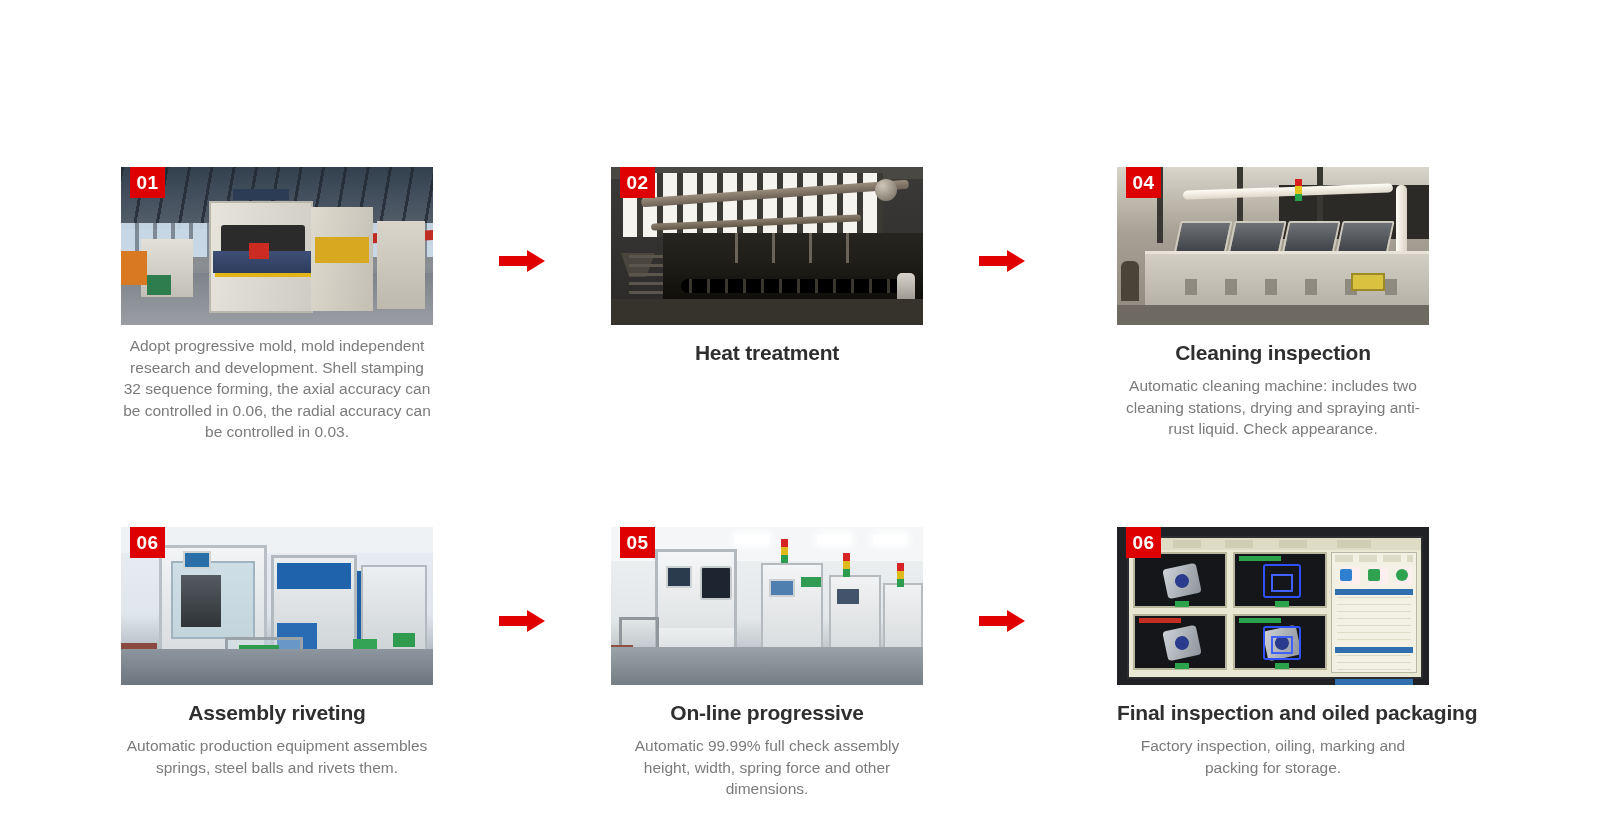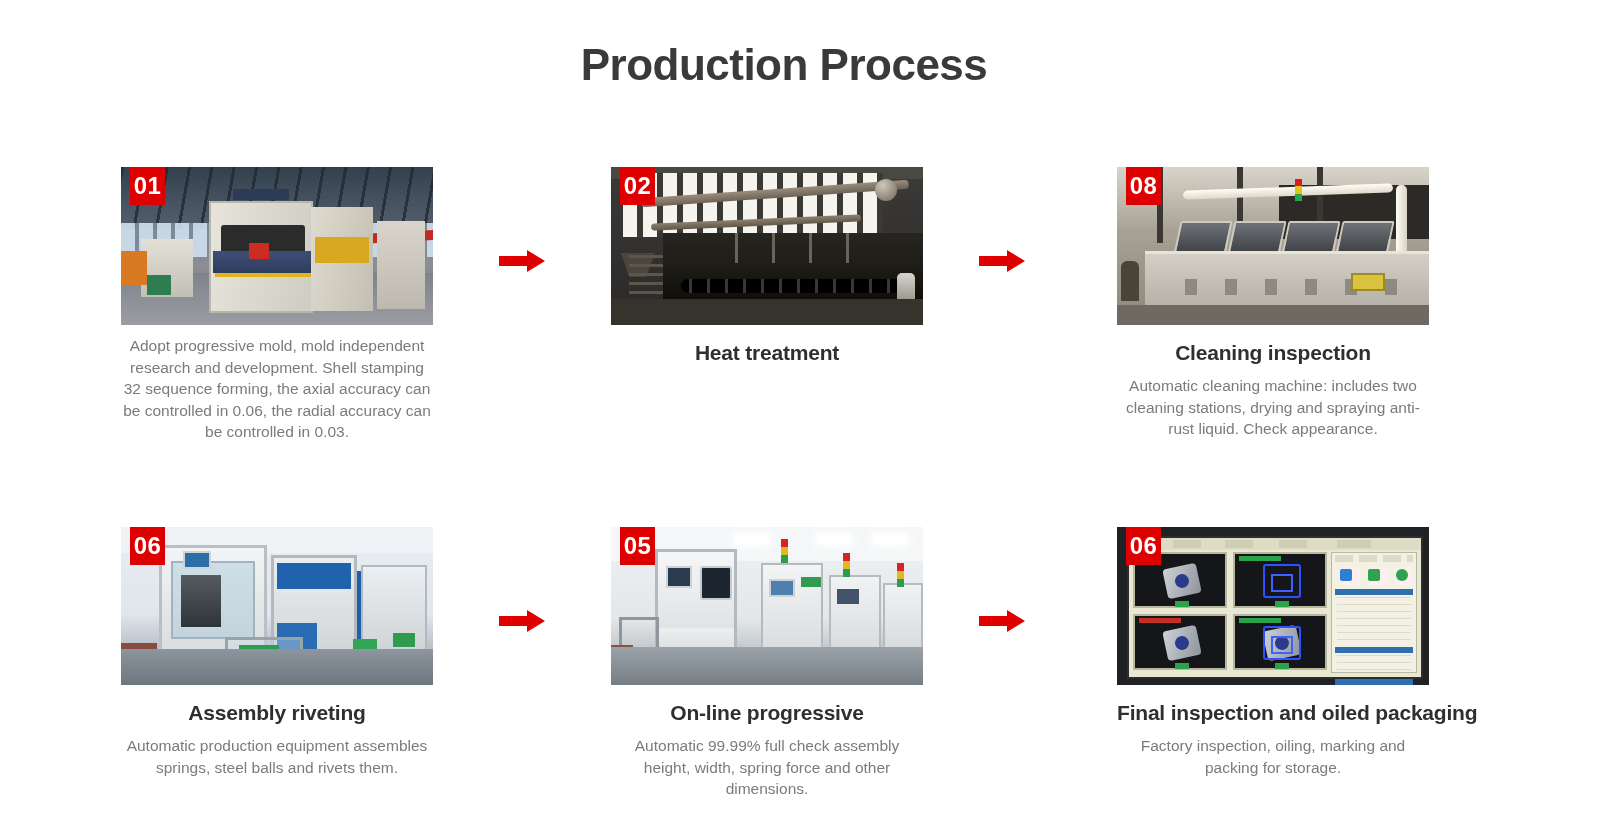--- a/index.html
+++ b/index.html
@@ -28,23 +28,23 @@
   .card.c1 { left: 121px; }
   .card.c2 { left: 611px; }
   .card.c3 { left: 1117px; }
 
   .photo {
     position: relative; width: 312px; height: 158px;
     overflow: hidden; background: #555;
   }
   .photo .badge {
     position: absolute; top: 0; left: 9px;
-    width: 35px; height: 38px;
+    width: 35px; height: 31px;
     background: #de0000; color: #fff;
-    font-size: 24px; font-weight: bold;
+    font-size: 19px; font-weight: bold;
     display: flex; align-items: center; justify-content: center;
     letter-spacing: 0.5px; z-index: 20;
   }
 
   .card-title {
     margin-top: 16px; text-align: center;
     font-size: 21px; font-weight: bold; color: #2f2f2f;
     letter-spacing: -0.2px; white-space: nowrap;
   }
   .card.wide .card-title { font-size: 21px; }
@@ -208,21 +208,20 @@
   .p6 .rows{position:absolute;left:5px;right:5px;top:44px;height:46px;
     background:repeating-linear-gradient(180deg,#dcdbc8 0 1px,transparent 1px 7px);}
   .p6 .rows2{position:absolute;left:5px;right:5px;top:102px;height:20px;
     background:repeating-linear-gradient(180deg,#dcdbc8 0 1px,transparent 1px 7px);}
 </style>
 </head>
 <body>
 
 <div class="page">
 
-  <div class="page-title">Production Process</div>
 
   <div class="grid">
 
     <div class="row row1">
 
       <div class="card c1">
         <div class="photo p1">
           <div class="roof"></div>
           <div class="win"></div>
           <div class="redband"></div>
@@ -283,21 +282,21 @@
           <div class="light"></div>
           <div class="hood h1"></div>
           <div class="hood h2"></div>
           <div class="hood h3"></div>
           <div class="hood h4"></div>
           <div class="bench"></div>
           <div class="panels"></div>
           <div class="tag"></div>
           <div class="person"></div>
           <div class="floor"></div>
-          <div class="badge">08</div>
+          <div class="badge">04</div>
         </div>
         <div class="card-title">Cleaning inspection</div>
         <div class="card-desc">Automatic cleaning machine: includes two cleaning stations, drying and spraying anti-rust liquid. Check appearance.</div>
       </div>
     </div>
 
     <div class="row row2">
 
       <div class="card c1">
         <div class="photo p4">

